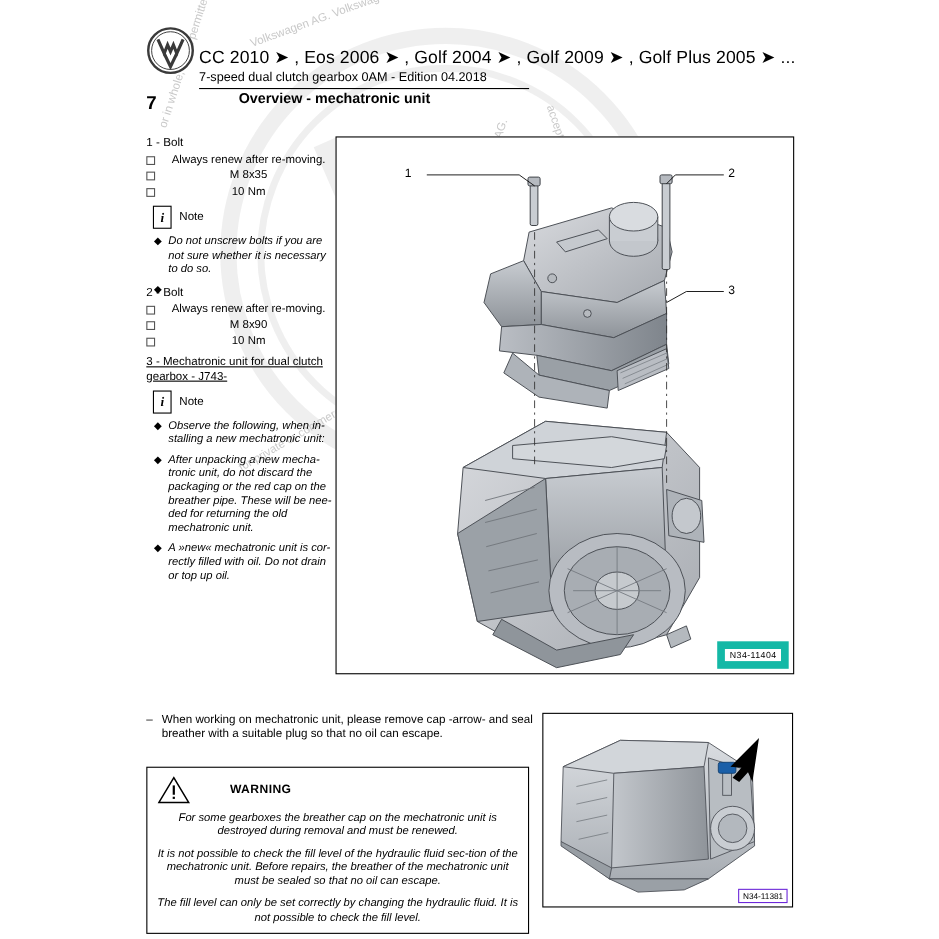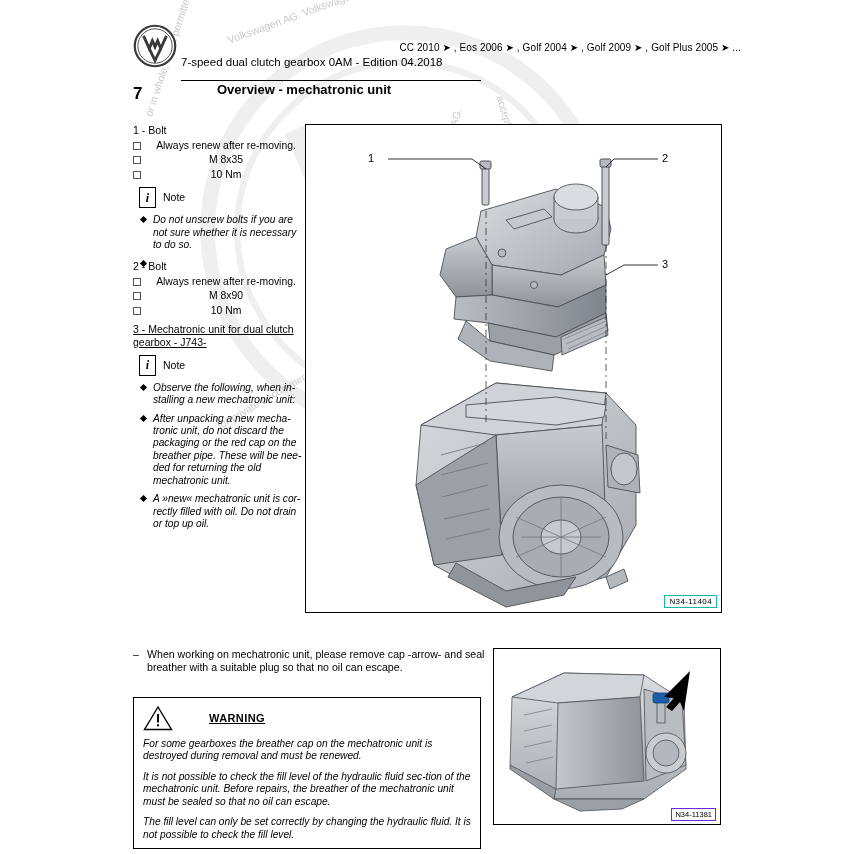--- a/index.html
+++ b/index.html
@@ -65,25 +65,24 @@
     width: 44px;
     height: 44px;
   }
   .header-lines {
     position: absolute;
     left: 48px;
     top: 24px;
     width: 560px;
   }
   .header-line1 {
-    font-size: 10px;
+    font-size: 16px;
     color: #000;
     letter-spacing: 0.1px;
     white-space: nowrap;
-    text-align: right;
   }
   .header-line2 {
     font-size: 11.5px;
     color: #000;
     margin-top: 3px;
     padding-bottom: 4px;
     white-space: nowrap;
   }
   .header-rule {
     position: absolute;
@@ -183,21 +182,21 @@
     width: 415px;
     height: 487px;
     border: 1px solid #000;
     background: #ffffff;
     overflow: hidden;
   }
   .illus .fig-id {
     position: absolute;
     right: 4px;
     bottom: 4px;
-    border: 1px solid #14b8a6;
+    border: 7px solid #14b8a6;
     background: #fff;
     font-size: 8px;
     padding: 1px 4px;
     letter-spacing: 0.4px;
   }
   .callout-num {
     position: absolute;
     font-size: 11px;
     color: #000;
   }
@@ -224,26 +223,27 @@
     background: #fff;
     padding: 7px 9px;
     box-sizing: border-box;
   }
   .warn-head {
     display: flex;
     align-items: center;
     gap: 36px;
     margin-bottom: 7px;
   }
-  .warn-title { font-size: 11px; font-weight: bold; letter-spacing: 0.4px; text-decoration: underline; }
+  .warn-title { font-size: 11px; font-weight: bold; letter-spacing: 0.4px; }
   .warn-p {
     font-style: italic;
     font-size: 10.2px;
     line-height: 1.22;
     margin: 0 0 8px 0;
+    text-align: center;
   }
 
   .small-illus {
     position: absolute;
     left: 493px;
     top: 648px;
     width: 226px;
     height: 175px;
     border: 1px solid #000;
     background: #fff;

